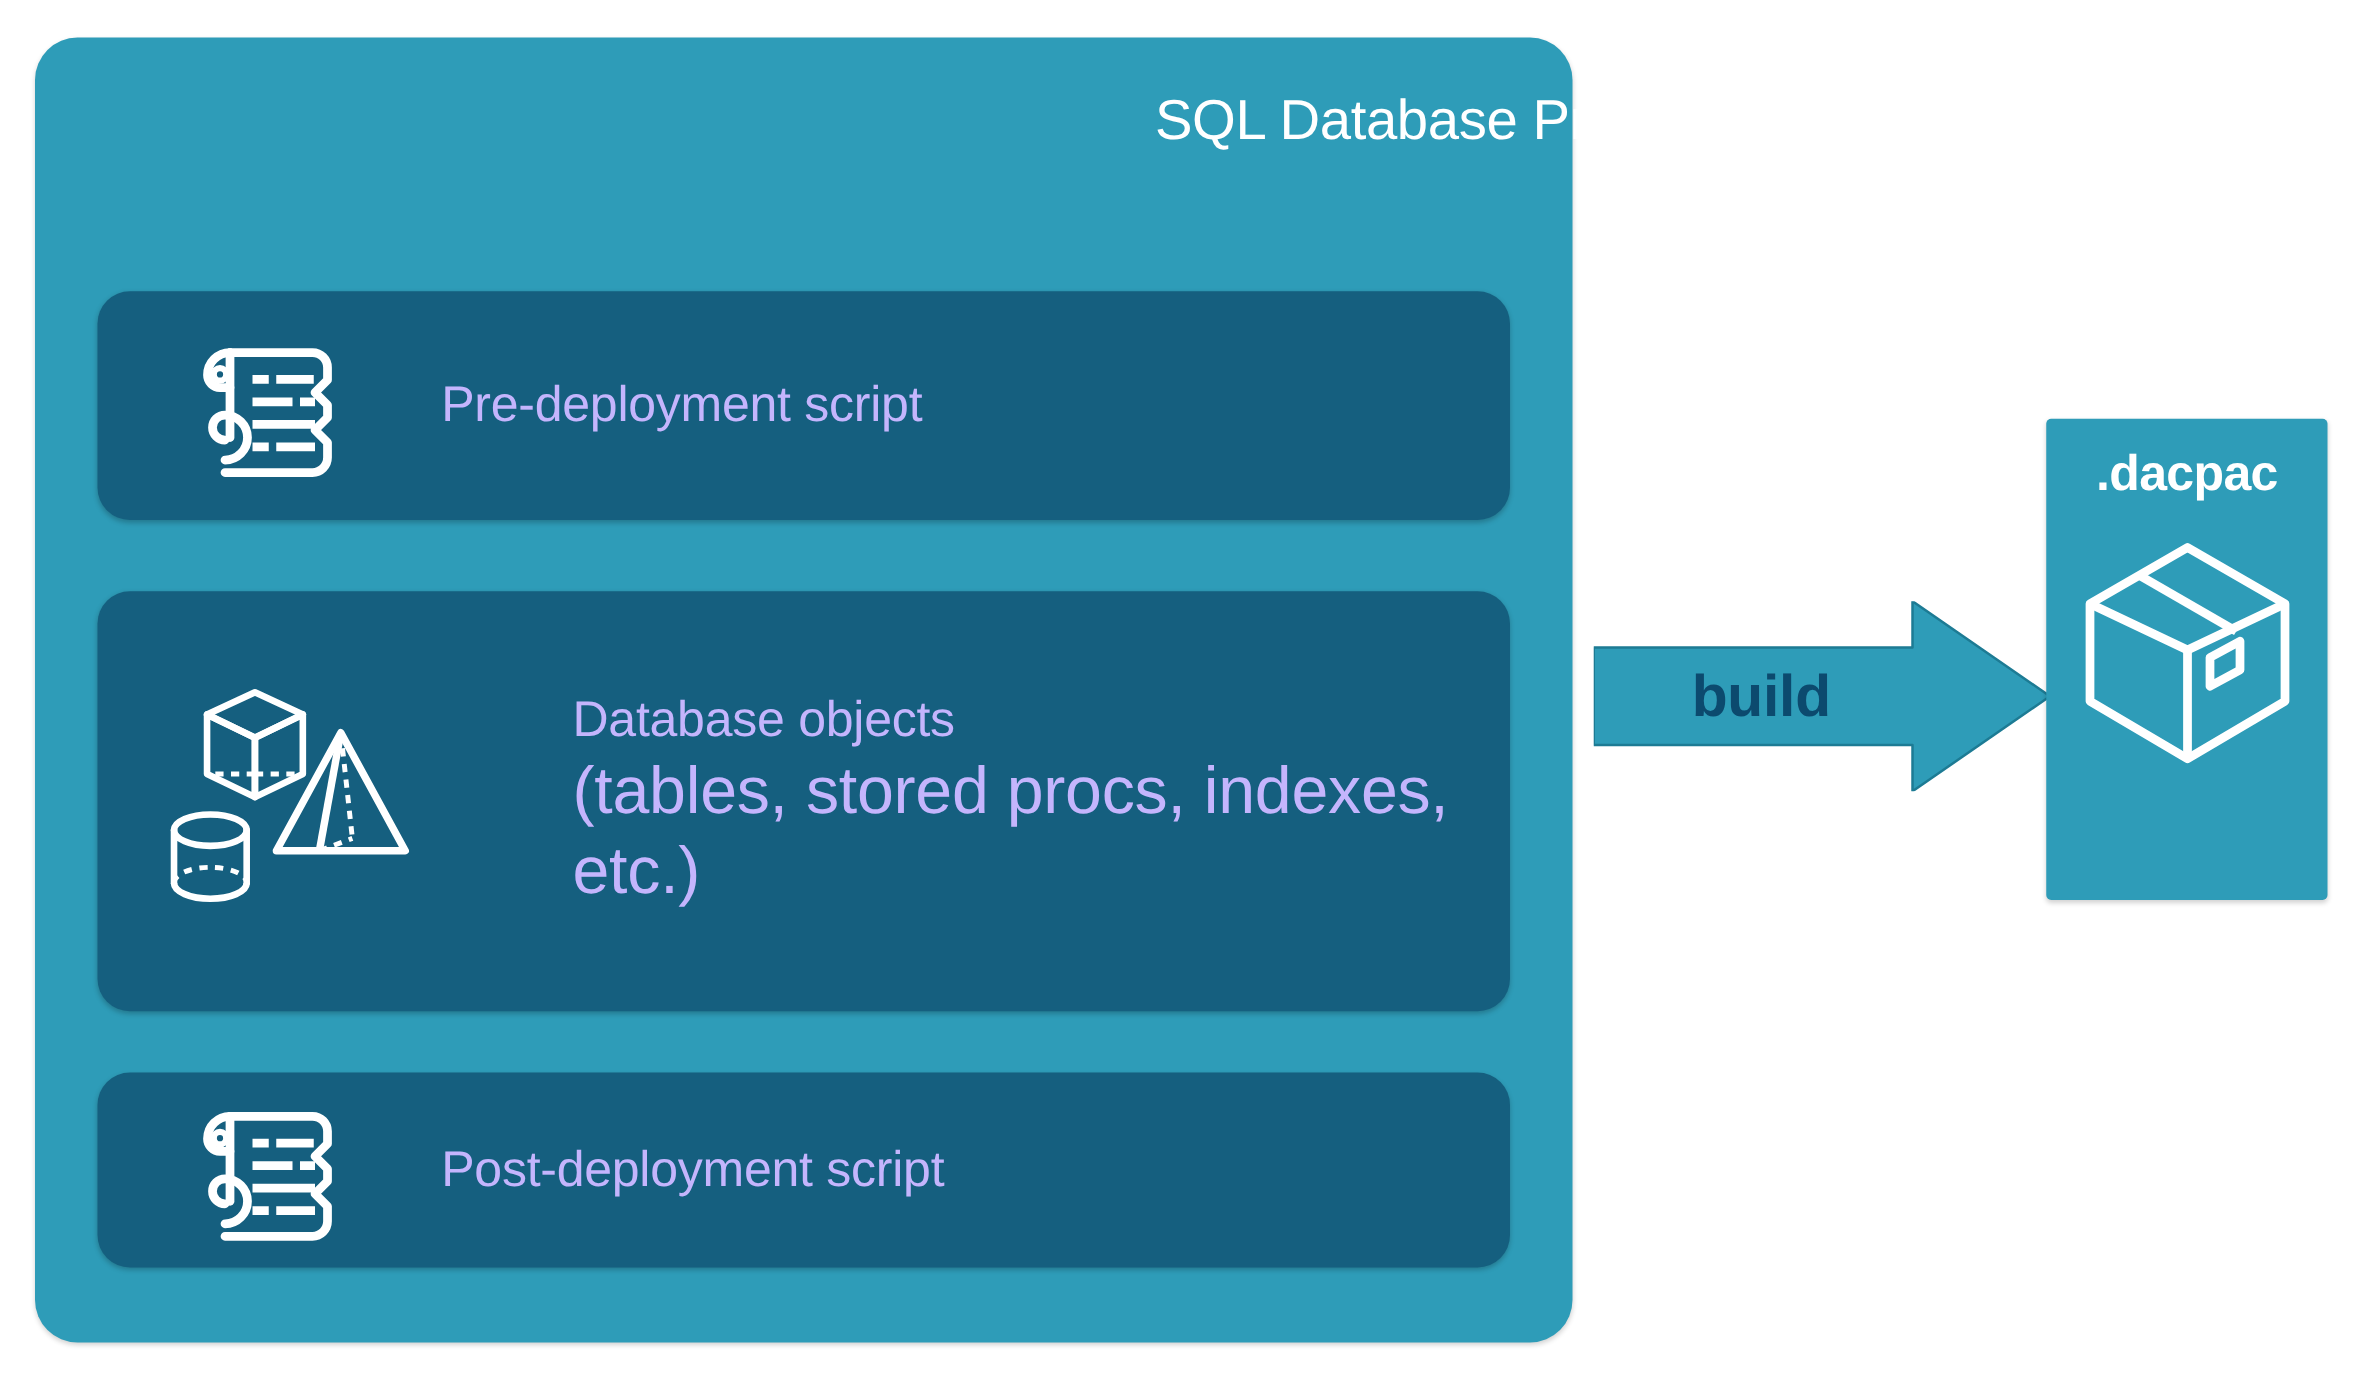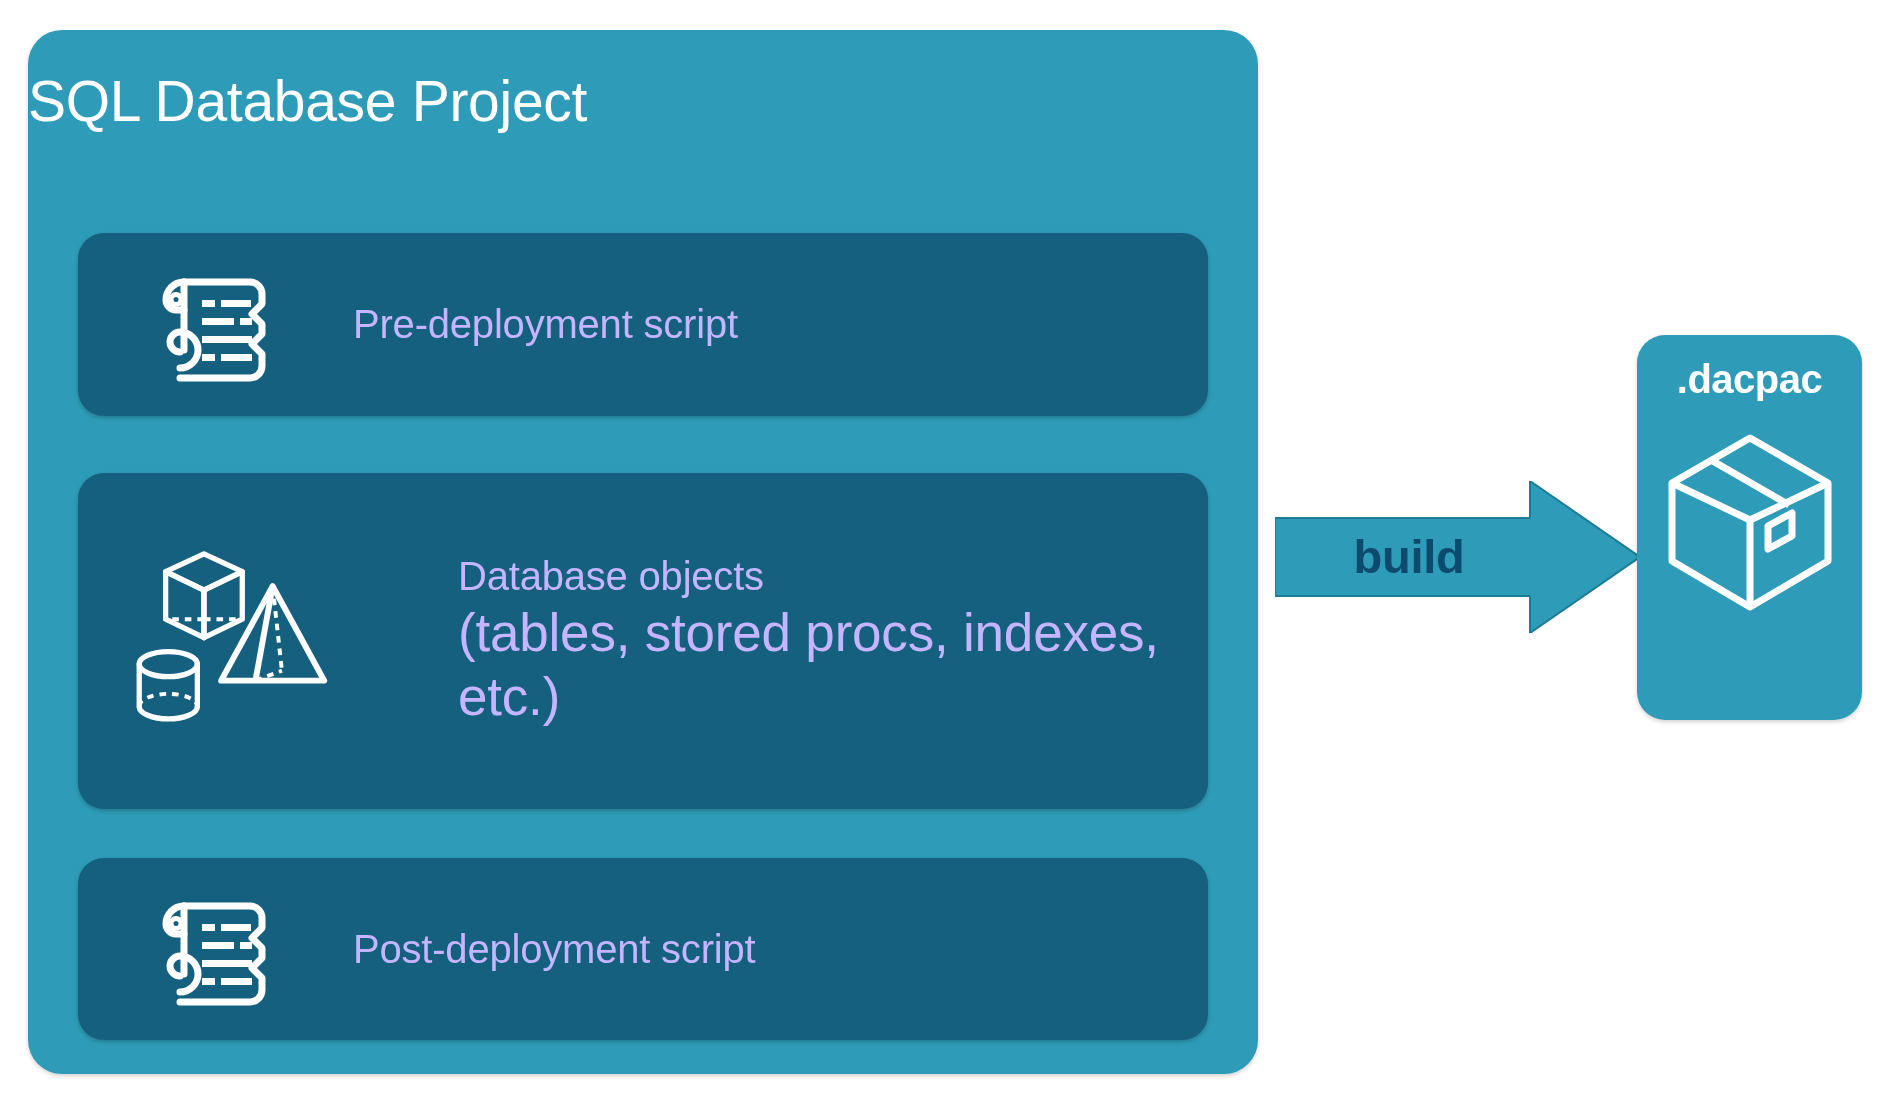--- a/index.html
+++ b/index.html
@@ -34,42 +34,42 @@
     border-radius: 34px;
     box-shadow: 0 2px 4px rgba(0,0,0,0.18);
     box-sizing: border-box;
   }
 
   .project-title {
     position: absolute;
     left: 0;
     top: 42px;
     width: 1336px;
-    text-align: left;
+    text-align: right;
     color: #ffffff;
-    font-size: 57px;
+    font-size: 45px;
     font-weight: 400;
     letter-spacing: -0.3px;
     line-height: 1.05;
     white-space: nowrap;
   }
 
   
   .inner-card {
     position: absolute;
     left: 50px;
     width: 1130px;
     background: #155f7f;
     border-radius: 26px;
     box-shadow: 0 2px 4px rgba(0,0,0,0.22);
     box-sizing: border-box;
   }
   .card-pre  { top: 203px; height: 183px; }
   .card-obj  { top: 443px; height: 336px; }
-  .card-post { top: 828px; height: 182px; padding-left: 27px; }
+  .card-post { top: 828px; height: 156px; padding-left: 27px; }
 
   .card-icon {
     position: absolute;
     left: 26px;
     top: 0;
     height: 100%;
     width: 240px;
     display: flex;
     align-items: center;
     justify-content: flex-start;
@@ -118,21 +118,21 @@
   }
 
   
   .dacpac-box {
     position: absolute;
     left: 1637px;
     top: 335px;
     width: 225px;
     height: 385px;
     background: #2e9cb8;
-    border-radius: 28px;
+    border-radius: 4px;
     box-shadow: 0 2px 4px rgba(0,0,0,0.18);
     box-sizing: border-box;
   }
   .dacpac-title {
     position: absolute;
     left: 0;
     top: 22px;
     width: 225px;
     text-align: center;
     color: #ffffff;

